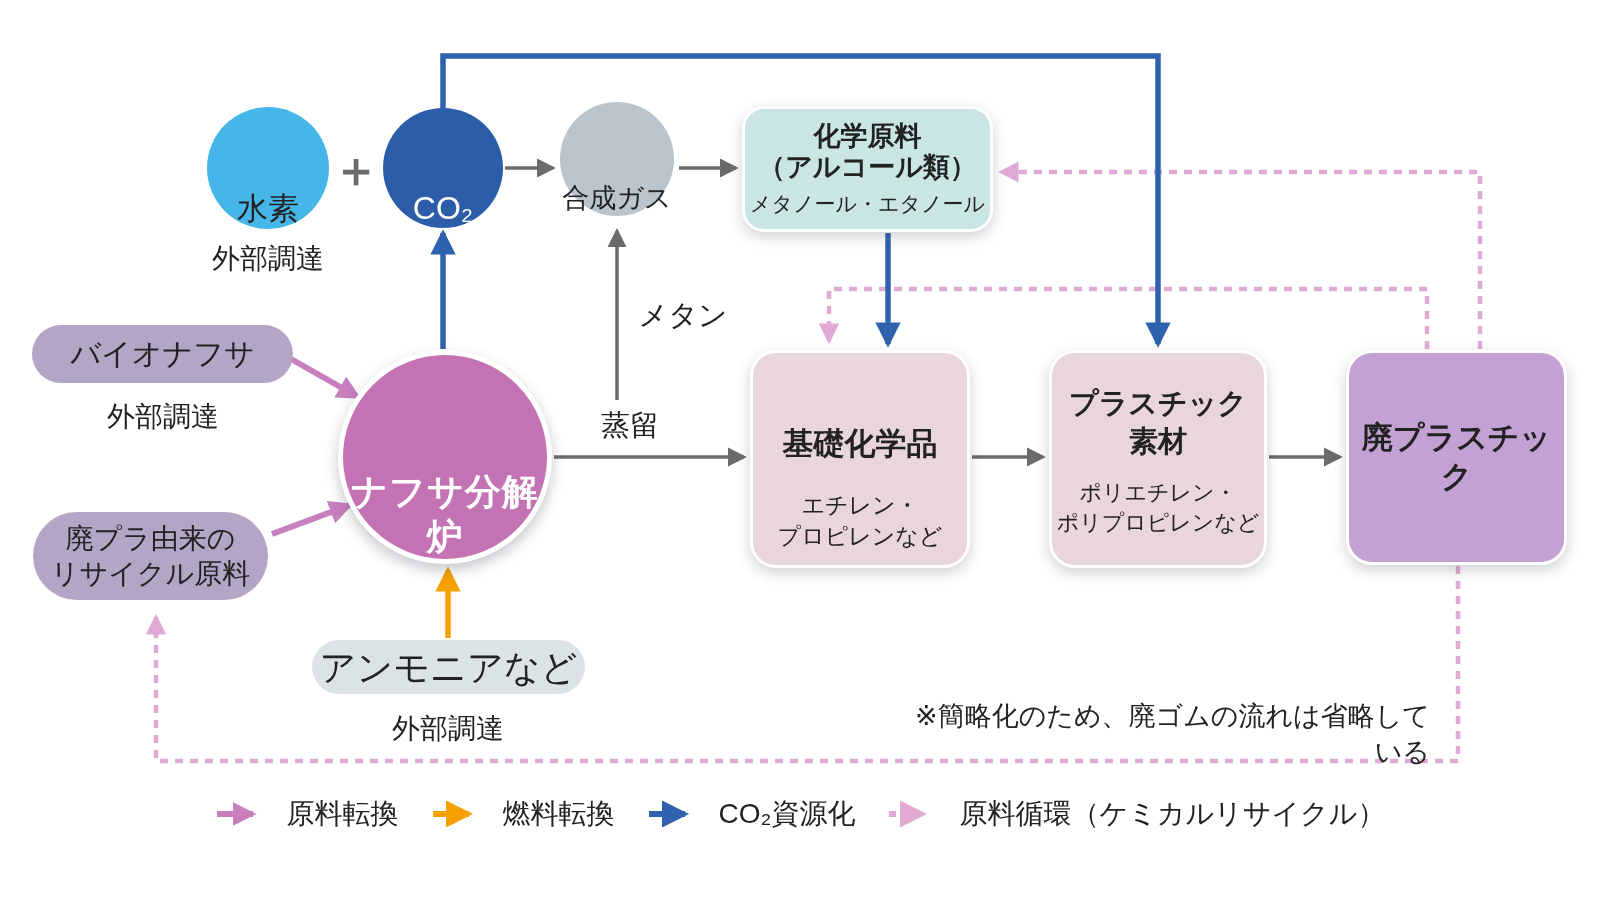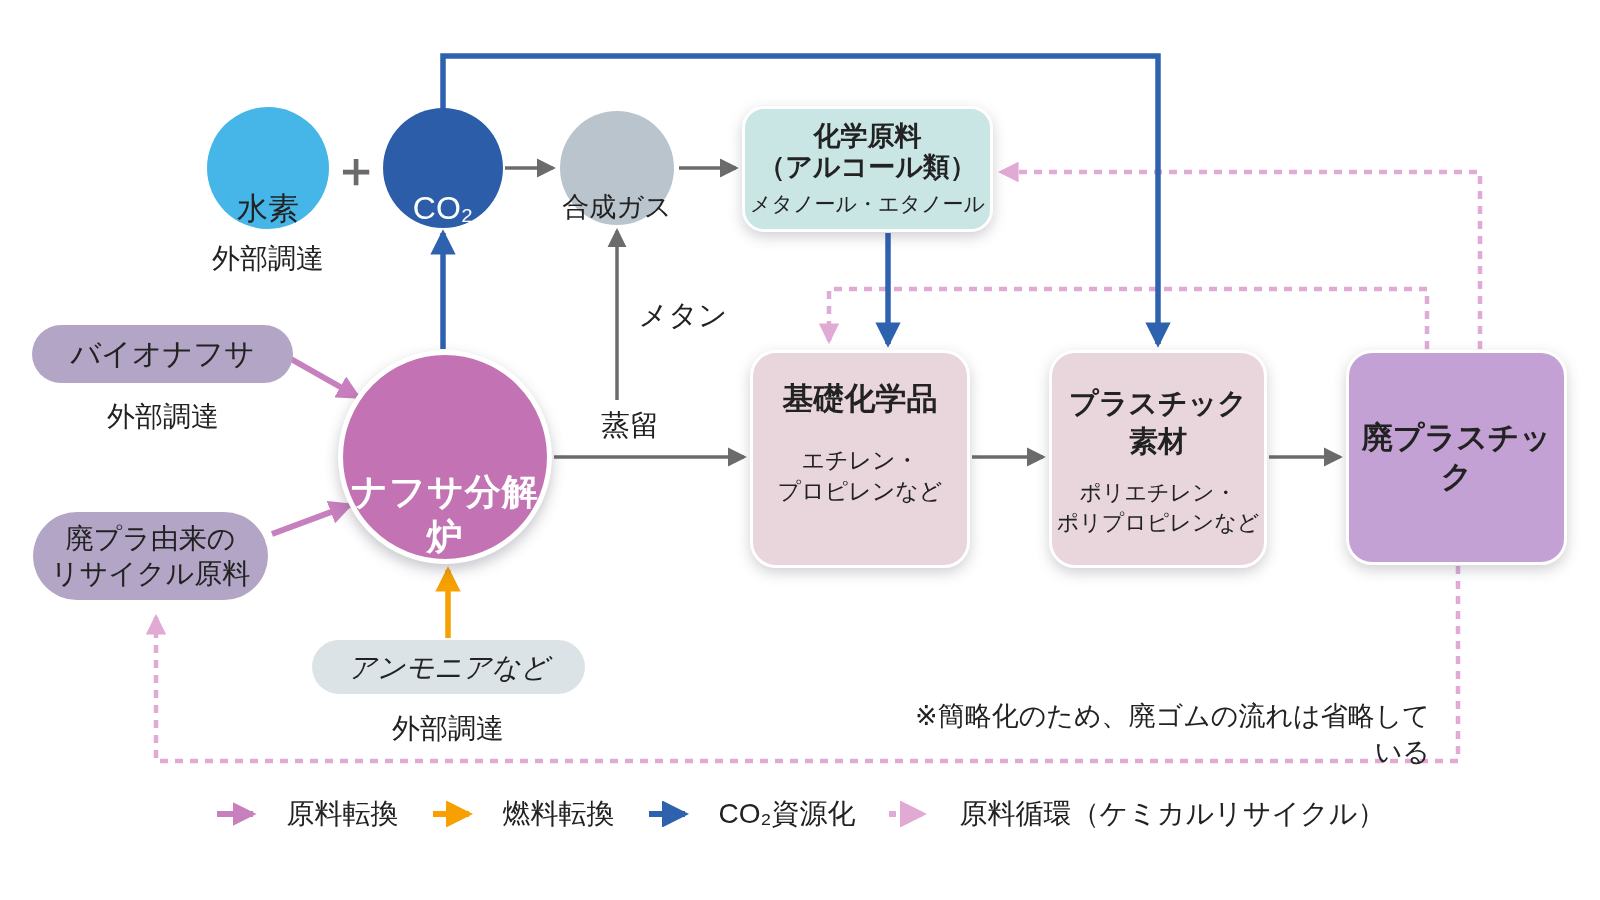--- a/index.html
+++ b/index.html
@@ -25,23 +25,23 @@
   #syngas{background:var(--syngas-circle,#b9c4cd);font-size:27px;}
   #chemraw{background:var(--chem-raw-box,#c9e5e4);border-radius:22px;}
   #chemraw .title{font-size:27px;line-height:1.18;}
   #chemraw .sub{font-size:21px;margin-top:7px;}
   #bio-pill,#recycle-pill{background:var(--supply-pill,#b3a5c6);}
   #bio-pill{font-size:30px;}
   #recycle-pill{font-size:28px;}
   #naphtha{background:var(--naphtha-circle,#c373b3);border:5px solid #fff;
            box-shadow:0 6px 14px rgba(70,70,90,.3);
            color:#fff;font-size:36px;font-weight:bold;letter-spacing:1px;}
-  #ammonia-pill{background:var(--ammonia-pill,#dce3e7);font-size:28px;font-style:italic;}
+  #ammonia-pill{background:var(--ammonia-pill,#dce3e7);font-size:36px;}
   #basic-box,#plastic-box{background:var(--product-box,#e8d6dc);justify-content:flex-start;}
-  #basic-box .title{font-size:31px;margin-top:27px;text-align:right;}
+  #basic-box .title{font-size:31px;margin-top:72px;text-align:right;}
   #basic-box .sub{font-size:23px;margin-top:26px;line-height:1.35;}
   #plastic-box .title{font-size:29px;margin-top:32px;line-height:1.3;}
   #plastic-box .sub{font-size:22px;margin-top:18px;line-height:1.35;}
   #waste-box{background:var(--waste-box,#c3a1d4);font-size:31px;font-weight:bold;}
 
   .src-note{font-size:28px;}
   .edge-label{font-size:29px;}
   #note{font-size:27px;text-align:right;}
 
   
@@ -111,21 +111,21 @@
   <div class="node circle" id="hydrogen" style="left:207px;top:107px;width:122px;height:122px;">
     <span>水素</span>
   </div>
 
   <div class="plain-label" id="plus" style="left:330px;top:138px;width:52px;font-size:48px;font-weight:bold;color:var(--arrow-gray,#6b6b6b);">＋</div>
 
   <div class="node circle" id="co2" style="left:383px;top:108px;width:120px;height:120px;">
     <span>CO₂</span>
   </div>
 
-  <div class="node circle" id="syngas" style="left:560px;top:111px;width:114px;height:114px;">
+  <div class="node circle" id="syngas" style="left:560px;top:102px;width:114px;height:114px;">
     <span>合成ガス</span>
   </div>
 
   <div class="node bigbox" id="chemraw" style="left:742px;top:106px;width:251px;height:126px;justify-content:center;">
     <div class="title">
       <div>化学原料</div>
       <div>（アルコール類）</div>
     </div>
     <div class="sub">メタノール・エタノール</div>
   </div>

